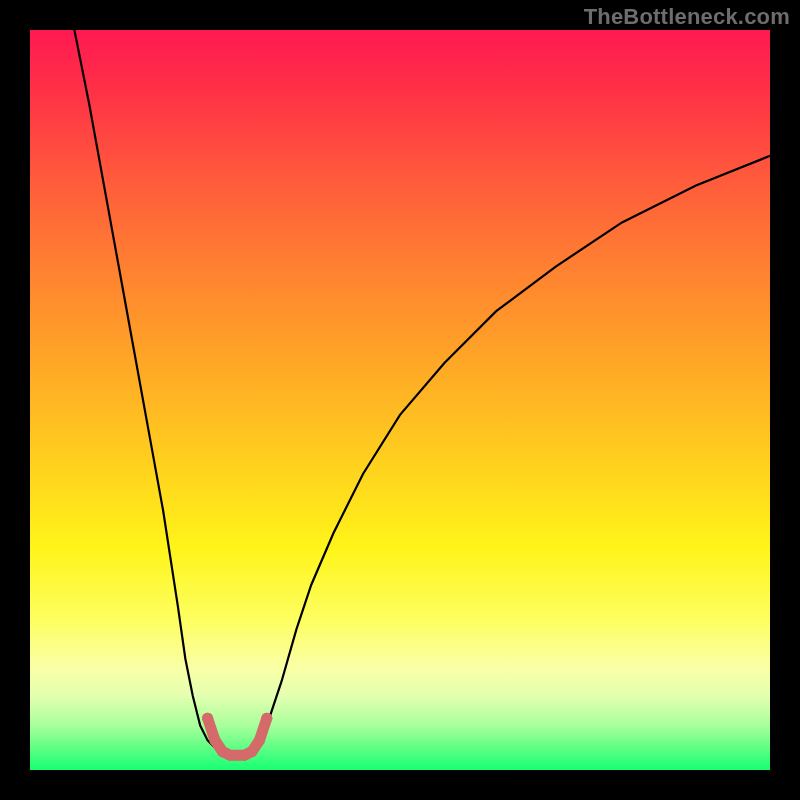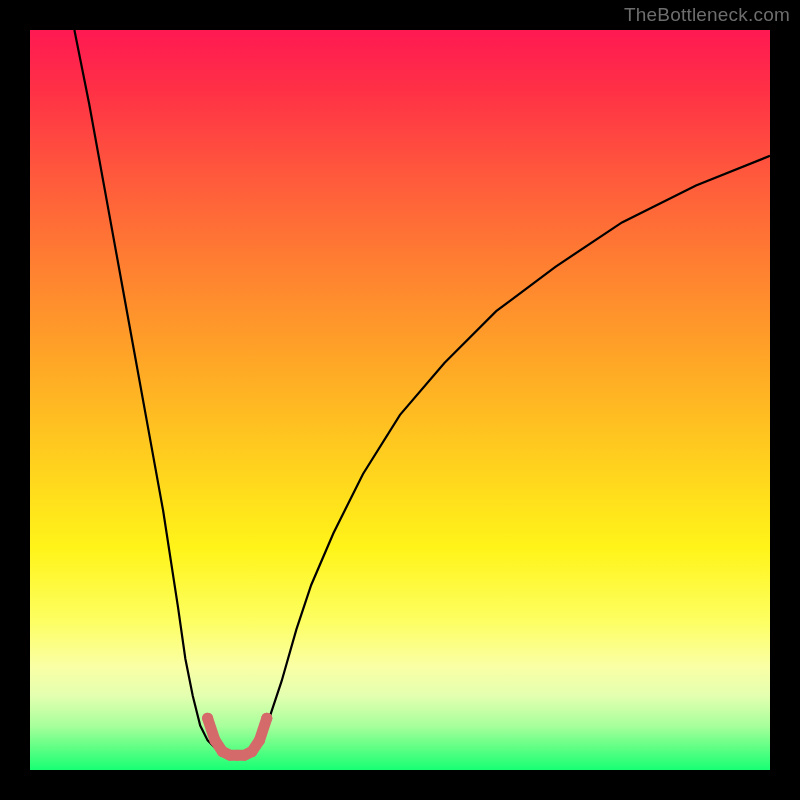--- a/index.html
+++ b/index.html
@@ -40,22 +40,22 @@
       #a8ff9c 94%,
       #5fff84 97%,
       #18ff74 100%
     );
   }
   .watermark {
     position: absolute;
     top: 4px;
     right: 10px;
     color: #6d6d6d;
-    font-size: 19px;
-    font-weight: 400;
+    font-size: 22px;
+    font-weight: 700;
     letter-spacing: 0.2px;
   }
   svg.curves {
     position: absolute;
     left: 0;
     top: 0;
     width: 740px;
     height: 740px;
   }
 </style>

